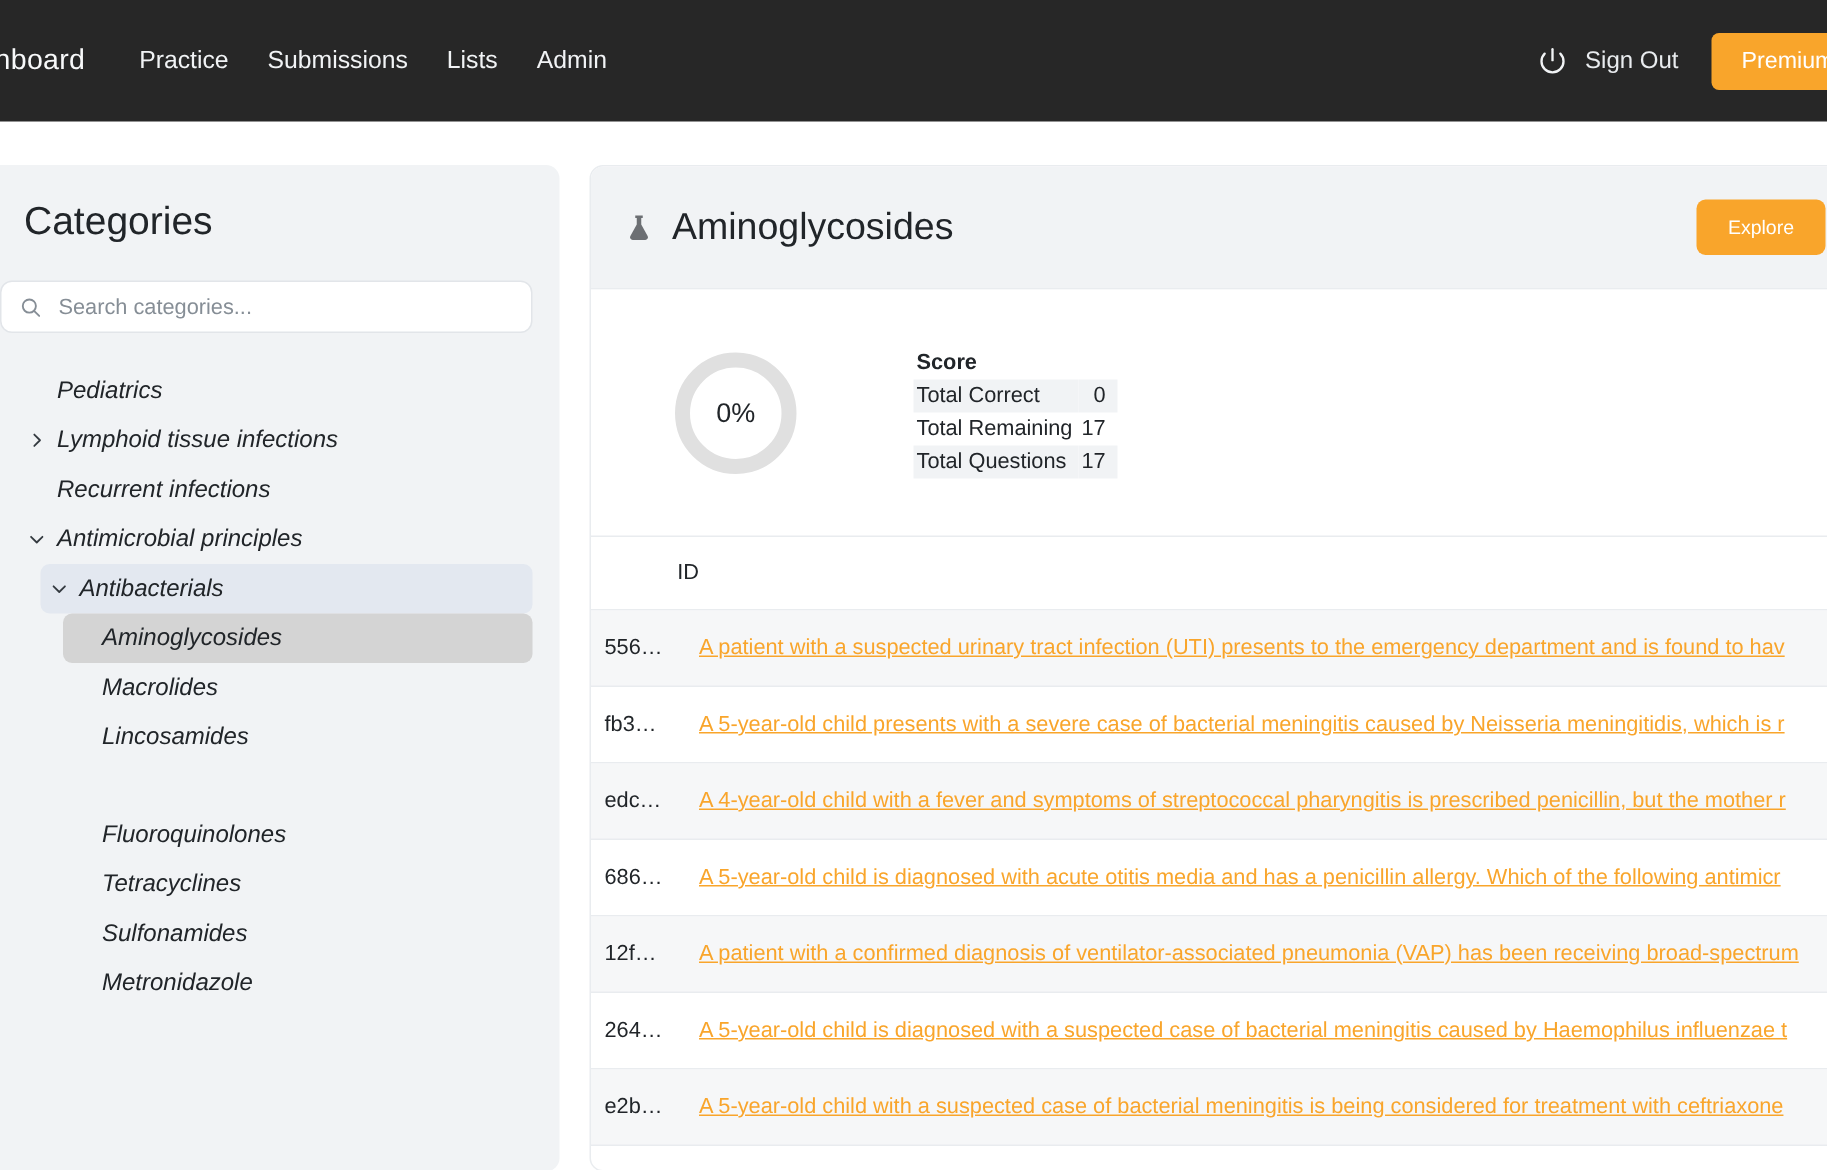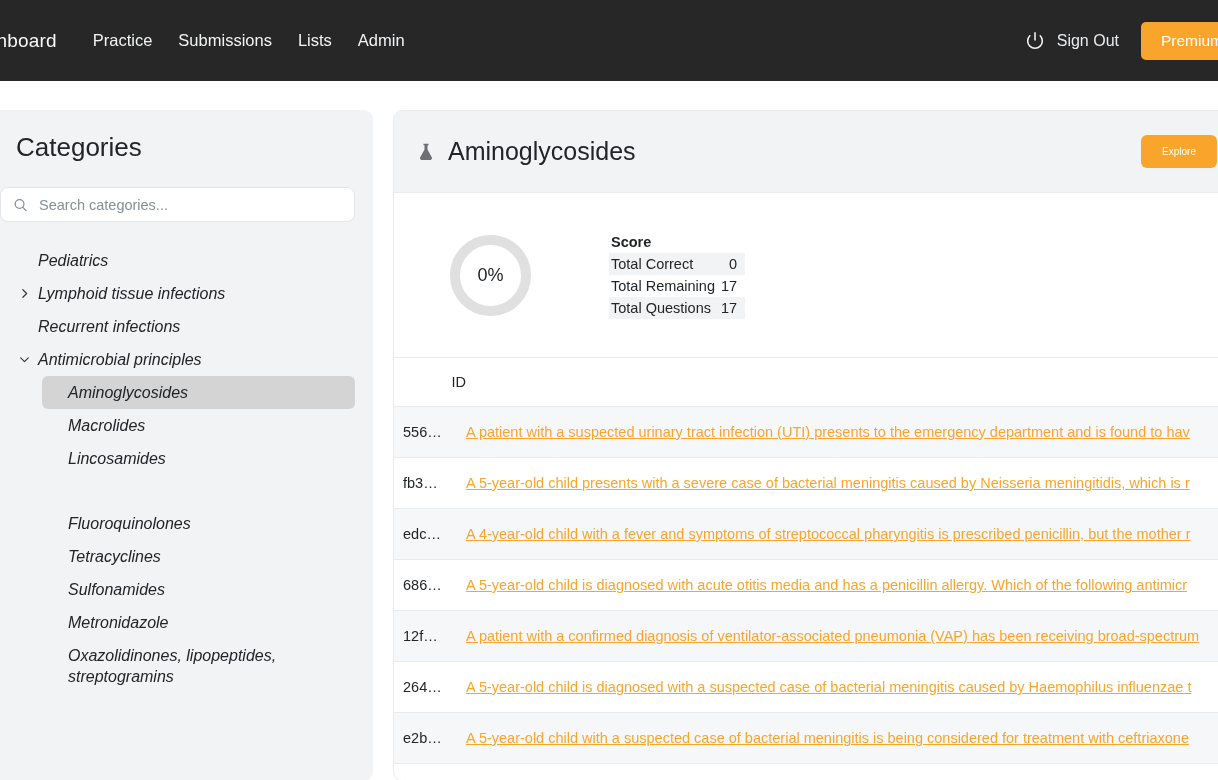--- a/index.html
+++ b/index.html
@@ -200,21 +200,21 @@
     font-weight: 400;
     color: #212529;
     white-space: nowrap;
   }
   .explore-btn {
     margin-left: auto;
     background: #f9a52b;
     color: #ffffff;
     border: none;
     border-radius: 6px;
-    font-size: 10px;
+    font-size: 13px;
     font-family: inherit;
     padding: 11px 21px;
     cursor: pointer;
     white-space: nowrap;
   }
 
   
   .score-panel {
     display: flex;
     align-items: center;
@@ -351,20 +351,28 @@
           <span class="tree-label">Recurrent infections</span>
         </li>
         <li class="tree-row lvl-0">
           <span class="caret">
             <svg viewBox="0 0 24 24" width="13" height="13" fill="none" stroke="#343a40" stroke-width="2.2" stroke-linecap="round" stroke-linejoin="round">
               <path d="M5 9l7 7 7-7"></path>
             </svg>
           </span>
           <span class="tree-label">Antimicrobial principles</span>
         </li>
+        <li class="tree-row lvl-1 selected-parent">
+          <span class="caret">
+            <svg viewBox="0 0 24 24" width="13" height="13" fill="none" stroke="#343a40" stroke-width="2.2" stroke-linecap="round" stroke-linejoin="round">
+              <path d="M5 9l7 7 7-7"></path>
+            </svg>
+          </span>
+          <span class="tree-label">Antibacterials</span>
+        </li>
         <li class="tree-row lvl-2 selected">
           <span class="caret"></span>
           <span class="tree-label">Aminoglycosides</span>
         </li>
         <li class="tree-row lvl-2">
           <span class="caret"></span>
           <span class="tree-label">Macrolides</span>
         </li>
         <li class="tree-row lvl-2">
           <span class="caret"></span>
@@ -384,21 +392,20 @@
         <li class="tree-row lvl-2">
           <span class="caret"></span>
           <span class="tree-label">Sulfonamides</span>
         </li>
         <li class="tree-row lvl-2">
           <span class="caret"></span>
           <span class="tree-label">Metronidazole</span>
         </li>
         <li class="tree-row lvl-2">
           <span class="caret"></span>
-          <span class="tree-label">Oxazolidinones, lipopeptides, streptogramins</span>
         </li>
       </ul>
   </div>
 
   <div class="main">
 
     <div class="main-header">
       <svg class="flask-icon" viewBox="0 0 24 24" fill="#6c6f73">
         <path d="M9 2h6v2h-1.2v5.1l5.1 9.2A2.2 2.2 0 0 1 17 21.6H7a2.2 2.2 0 0 1-1.9-3.3l5.1-9.2V4H9V2z"></path>
       </svg>

